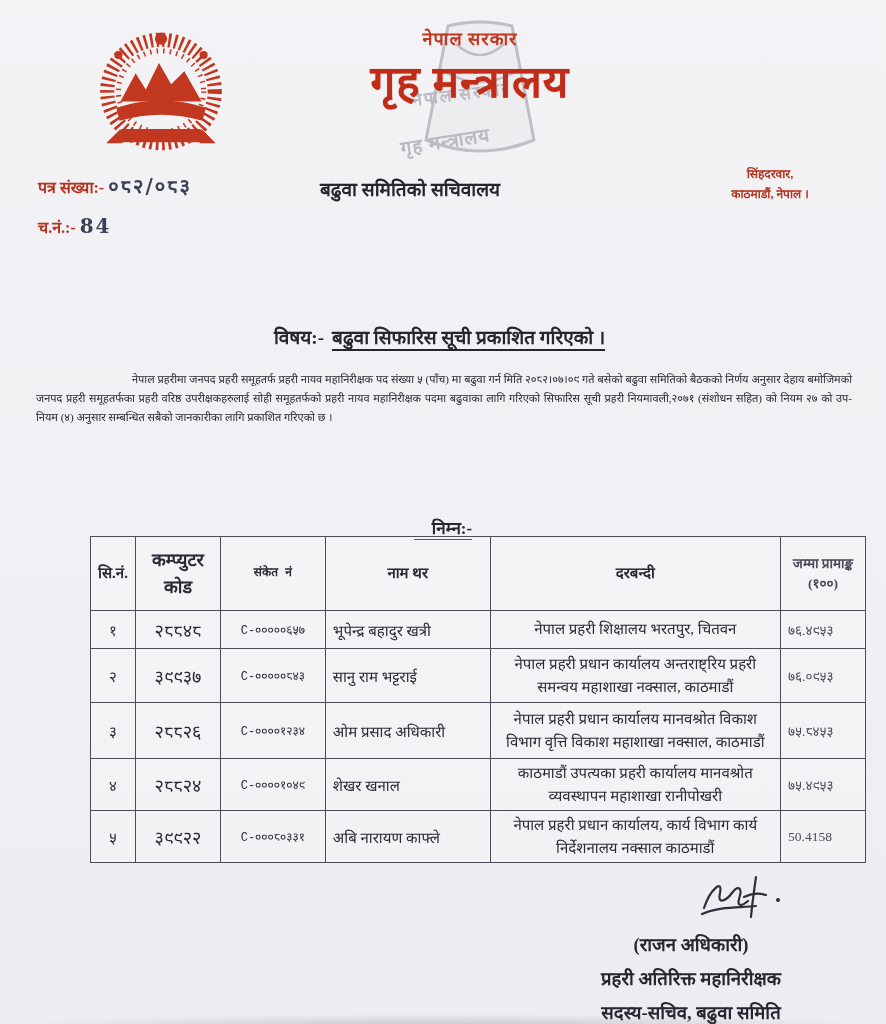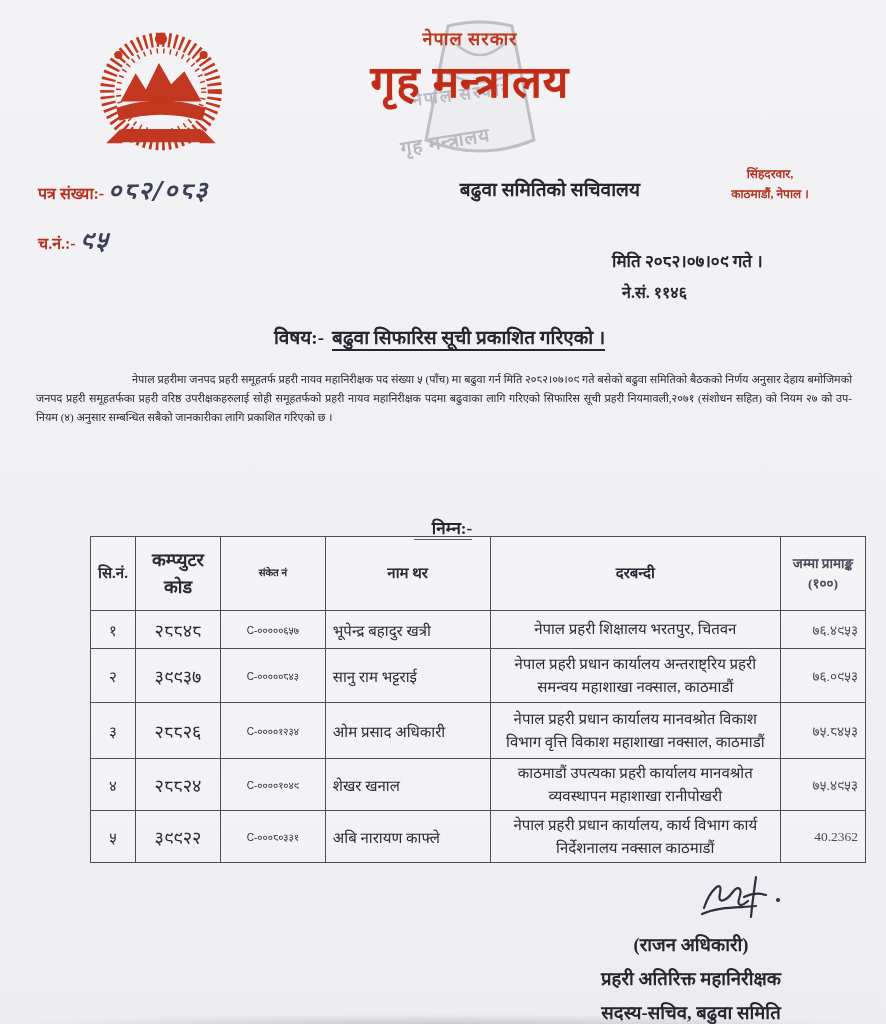--- a/index.html
+++ b/index.html
@@ -42,22 +42,22 @@
   }
   .gov-line{ color:#c2371f; font-weight:bold; font-size:18px; letter-spacing:1px; }
   .ministry-line{
     color:#c02c17; font-weight:bold; font-size:44px; line-height:1.15;
     margin-top:8px; letter-spacing:1px;
     text-shadow:0 0 1px rgba(192,44,23,.45);
   }
 
   
   .meta{ position:absolute; left:38px; top:166px; color:#b5321f; font-weight:bold; font-size:16px; line-height:2.0; z-index:1;}
-  .meta .hand{ color:#3c4156; font-weight:bold; font-style:italic; font-size:25px; letter-spacing:2px; font-family:"DejaVu Serif",serif; }
-  .secretariat{ position:absolute; left:320px; top:176px; width:320px; text-align:right; font-weight:bold; font-size:19px; }
+  .meta .hand{ color:#3c4156; font-weight:bold; font-size:20px; letter-spacing:2px; font-family:"DejaVu Serif",serif; }
+  .secretariat{ position:absolute; left:320px; top:176px; width:320px; text-align:left; font-weight:bold; font-size:19px; }
   .address{ position:absolute; right:36px; top:164px; width:160px; text-align:center; color:#b5321f; font-weight:bold; font-size:12px; line-height:1.7; }
   .date-block{ position:absolute; left:612px; top:246px; font-weight:bold; font-size:17px; line-height:1.9; }
   .date-block .refno{ margin-left:10px; font-size:16px; }
 
   
   .subject{ position:absolute; left:0; right:7px; top:324px; text-align:center; font-weight:bold; font-size:19px; }
   .subject .u{ border-bottom:2px solid #26262e; padding-bottom:1px; margin-left:8px; }
   .body-text{
     position:absolute; left:36px; top:370px; width:816px;
     font-size:11px; line-height:1.72; text-align:justify; text-indent:96px;
@@ -69,24 +69,24 @@
   table.doc-table{
     position:absolute; left:90px; top:536px; width:776px;
     border-collapse:collapse; font-size:15px; color:#2a2a34;
     background:rgba(255,255,255,.25);
   }
   .doc-table th,.doc-table td{ border:1.6px solid #4d4d58; padding:3px 7px; vertical-align:middle; }
   .doc-table th{ font-weight:bold; text-align:center; line-height:1.45; }
   .hrow{ height:74px; }
   .c-sn{ width:45px; text-align:center; }
   .c-code{ width:85px; text-align:center; font-size:18px; }
-  .c-codeno{ width:105px; text-align:center; font-size:10px; font-family:Liberation Sans, sans-serif; }
+  .c-codeno{ width:105px; text-align:center; font-size:12px; font-family:Liberation Mono, monospace; }
   .c-name{ width:165px; text-align:left; }
   .c-pos{ width:291px; text-align:center; line-height:1.5; }
-  .c-marks{ width:85px; text-align:right; font-size:13.5px; color:#4a4a58; }
+  .c-marks{ width:85px; text-align:left; font-size:13.5px; color:#4a4a58; }
   .r1{ height:38px; } .r2{ height:54px; } .r3{ height:56px; } .r4{ height:52px; } .r5{ height:52px; }
 
   
   .sign-block{ position:absolute; right:50px; top:872px; width:290px; text-align:center; font-weight:bold; font-size:18.5px; line-height:1.85; }
   .sign-block svg{ display:block; margin:0 auto 0 150px; }
 </style>
 </head>
 <body>
 
 <div class="page">
@@ -129,35 +129,31 @@
     <div class="ministry-line">गृह मन्त्रालय</div>
   </div>
 
   <div class="meta">
     <div>
       <span>पत्र संख्या:-</span>
       <span class="hand">०८२/०८३</span>
     </div>
     <div>
       <span>च.नं.:-</span>
-      <span class="hand">९५</span>
+      <span class="hand">84</span>
     </div>
   </div>
 
   <div class="secretariat">बढुवा समितिको सचिवालय</div>
 
   <div class="address">
     <div>सिंहदरवार,</div>
     <div>काठमाडौं, नेपाल ।</div>
   </div>
 
-  <div class="date-block">
-    <div>मिति २०८२।०७।०९ गते  ।</div>
-    <div class="refno">ने.सं. ११४६</div>
-  </div>
 
   <div class="subject">
     <span>विषय:-</span><span class="u">बढुवा सिफारिस सूची प्रकाशित गरिएको ।</span>
   </div>
 
   <div class="body-text">नेपाल प्रहरीमा जनपद प्रहरी समूहतर्फ प्रहरी नायव महानिरीक्षक पद संख्या ५ (पाँच) मा बढुवा गर्न मिति २०८२।०७।०९ गते बसेको बढुवा समितिको बैठकको निर्णय अनुसार देहाय बमोजिमको जनपद प्रहरी समूहतर्फका प्रहरी वरिष्ठ उपरीक्षकहरुलाई सोही समूहतर्फको प्रहरी नायव महानिरीक्षक पदमा बढुवाका लागि गरिएको सिफारिस सूची प्रहरी नियमावली,२०७१ (संशोधन सहित) को नियम २७ को उप-नियम (४) अनुसार सम्बन्धित सबैको जानकारीका लागि प्रकाशित गरिएको छ ।</div>
 
   <div class="nimna">
     <span>निम्न:-</span>
   </div>
@@ -205,21 +201,21 @@
         <td class="c-name">शेखर खनाल</td>
         <td class="c-pos">काठमाडौं उपत्यका प्रहरी कार्यालय मानवश्रोत व्यवस्थापन महाशाखा रानीपोखरी</td>
         <td class="c-marks">७५.४९५३</td>
       </tr>
       <tr class="r5">
         <td class="c-sn">५</td>
         <td class="c-code">३९९२२</td>
         <td class="c-codeno">C-०००८०३३१</td>
         <td class="c-name">अबि नारायण काफ्ले</td>
         <td class="c-pos">नेपाल प्रहरी प्रधान कार्यालय, कार्य विभाग कार्य निर्देशनालय नक्साल काठमाडौं</td>
-        <td class="c-marks">40.2362</td>
+        <td class="c-marks">50.4158</td>
       </tr>
     </tbody>
   </table>
 
   <div class="sign-block">
     <svg viewBox="0 0 120 56" width="120" height="56" aria-hidden="true">
       <g stroke="#2e2e3c" stroke-width="2.2" fill="none" stroke-linecap="round">
         <path d="M8 36 C14 18 27 6 24 21 C21 33 30 29 36 21 C42 13 47 15 43 27 C41 34 45 35 52 29"></path>
         <path d="M60 5 C58 19 56 33 55 45"></path>
         <path d="M48 25 C57 21 64 21 70 23"></path>

